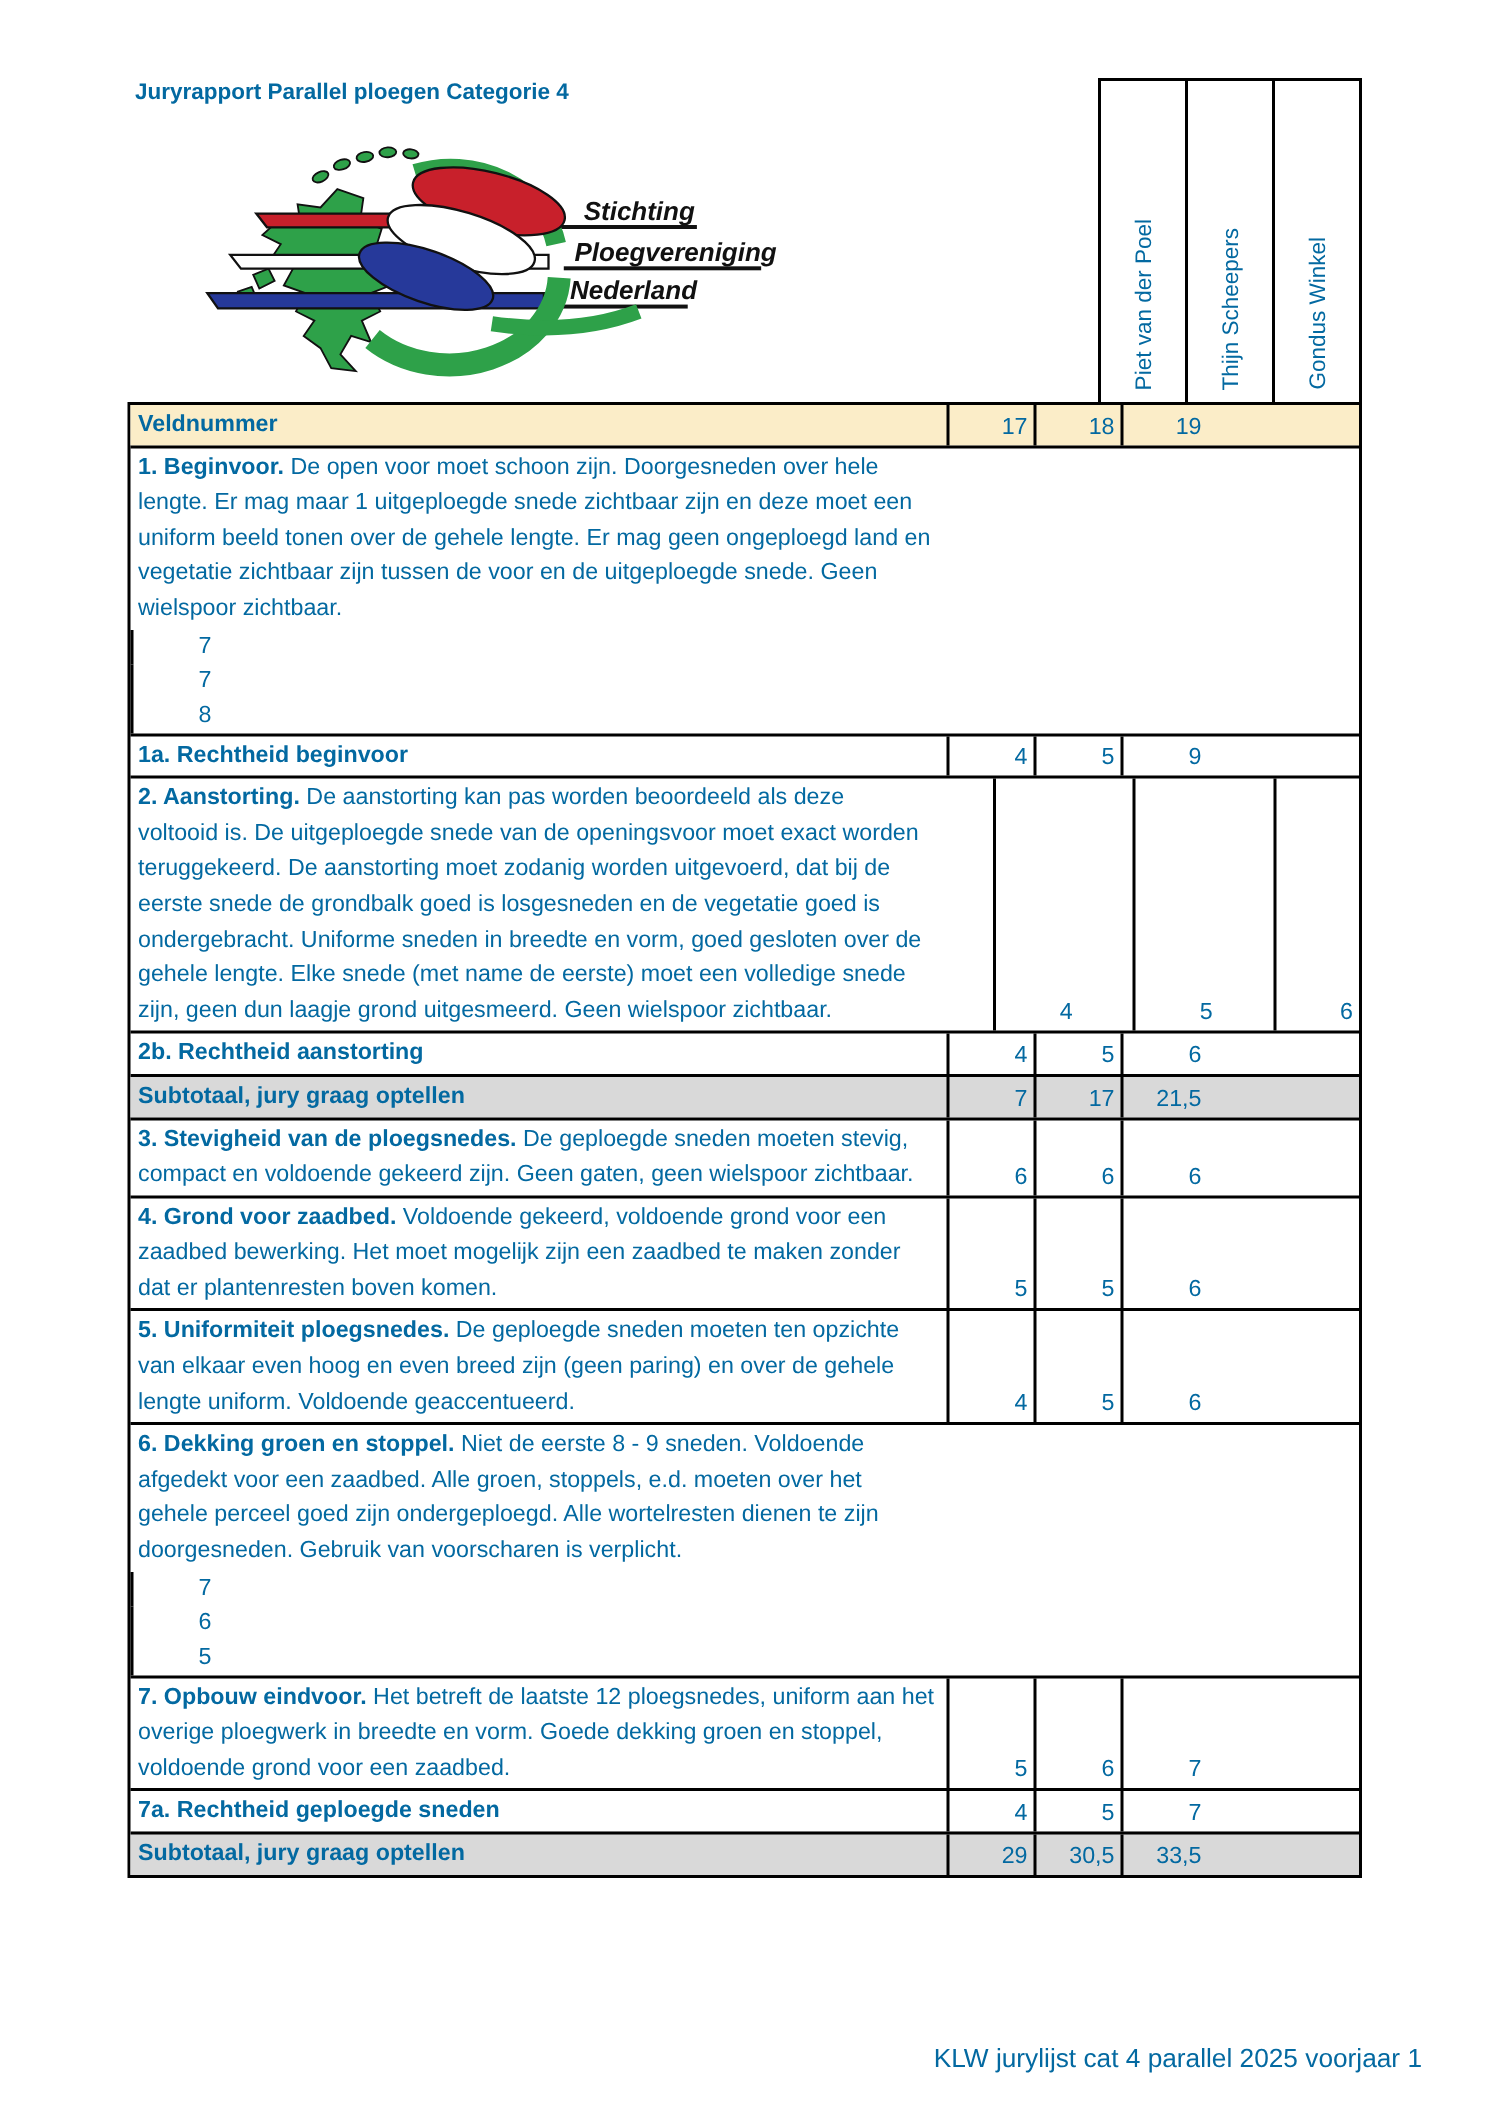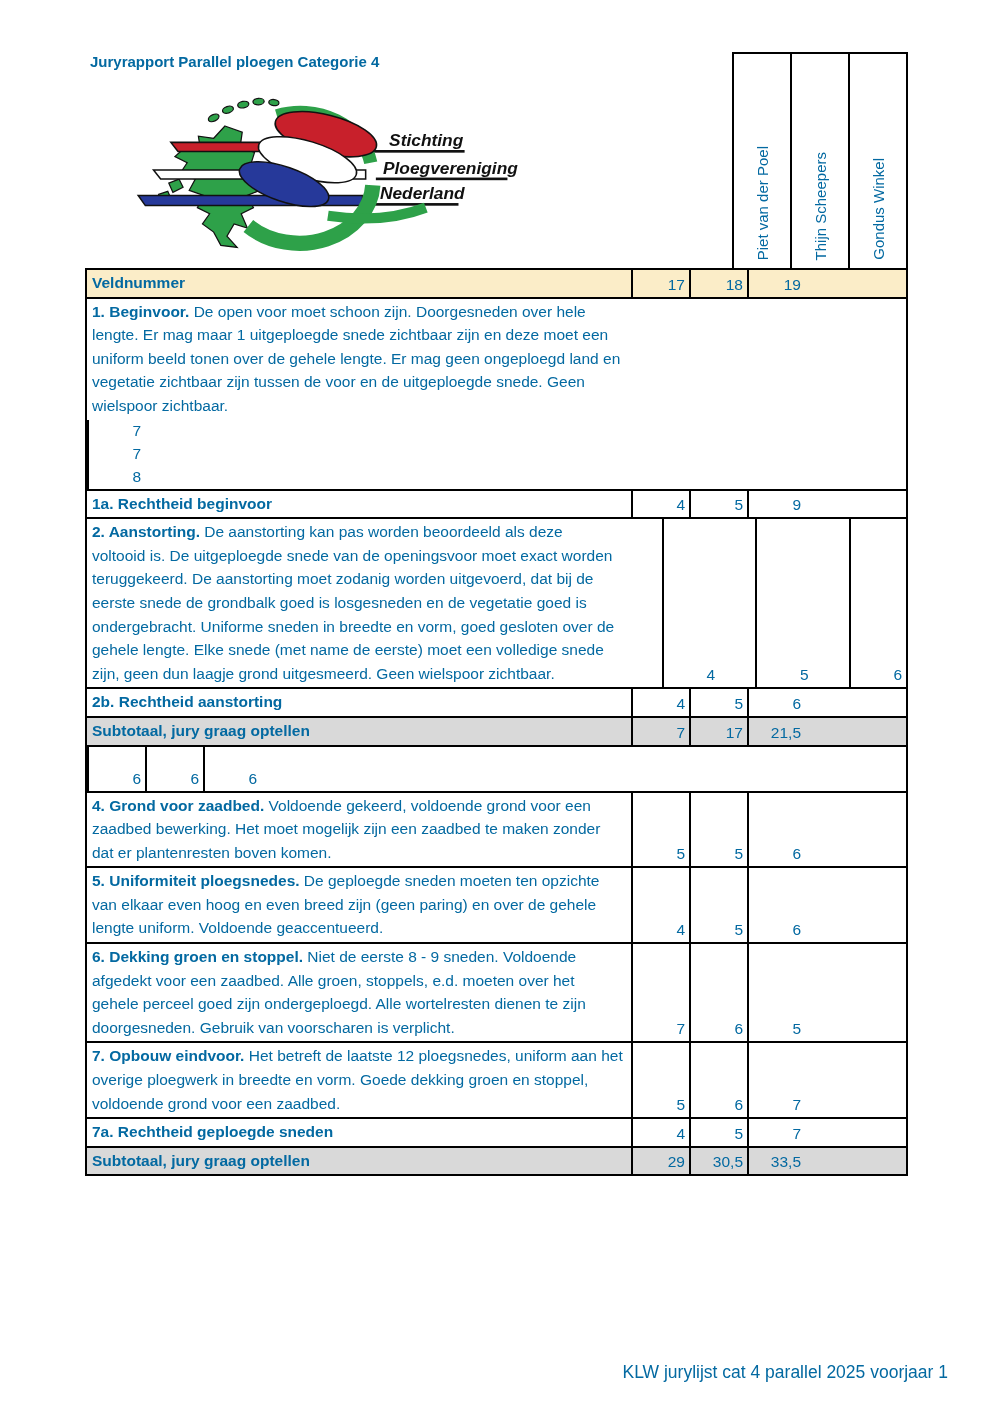--- a/index.html
+++ b/index.html
@@ -170,41 +170,44 @@
   </div>
       <div class="trow subtotal">
     <div class="desc">
       <span class="b">Subtotaal, jury graag optellen</span><span></span>
     </div>
     <div class="cell">7</div>
     <div class="cell">17</div>
     <div class="cell">21,5</div>
   </div>
       <div class="trow" style="min-height: 46px;">
+    <div class="desc">
+      <span class="b">3. Stevigheid van de ploegsnedes.</span><span>  De geploegde sneden moeten stevig, compact en voldoende gekeerd zijn. Geen gaten, geen wielspoor zichtbaar.</span>
+    </div>
     <div class="cell">6</div>
     <div class="cell">6</div>
     <div class="cell">6</div>
   </div>
       <div class="trow" style="min-height: 71px;">
     <div class="desc">
       <span class="b">4. Grond voor zaadbed.</span><span> Voldoende gekeerd, voldoende grond voor een zaadbed bewerking. Het moet mogelijk zijn een zaadbed te maken zonder dat er plantenresten boven komen.</span>
     </div>
     <div class="cell">5</div>
     <div class="cell">5</div>
     <div class="cell">6</div>
   </div>
       <div class="trow" style="min-height: 71px;">
     <div class="desc">
       <span class="b">5. Uniformiteit ploegsnedes.</span><span> De geploegde sneden moeten ten opzichte van elkaar even hoog en even breed zijn (geen paring) en over de gehele lengte uniform. Voldoende geaccentueerd.</span>
     </div>
     <div class="cell">4</div>
     <div class="cell">5</div>
     <div class="cell">6</div>
   </div>
-      <div class="trow" style="min-height: 95px;">
+      <div class="trow" style="min-height: 95px; flex-direction: column;">
     <div class="desc">
       <span class="b">6. Dekking groen en stoppel.</span><span> Niet de eerste 8 - 9 sneden. Voldoende afgedekt voor een zaadbed. Alle groen, stoppels, e.d. moeten over het gehele perceel goed zijn ondergeploegd. Alle wortelresten dienen te zijn doorgesneden. Gebruik van voorscharen is verplicht.</span>
     </div>
     <div class="cell">7</div>
     <div class="cell">6</div>
     <div class="cell">5</div>
   </div>
       <div class="trow" style="min-height: 74px;">
     <div class="desc">
       <span class="b">7. Opbouw eindvoor.</span><span> Het betreft de laatste 12 ploegsnedes, uniform aan het overige ploegwerk in breedte en vorm. Goede dekking groen en stoppel, voldoende grond voor een zaadbed.</span>

